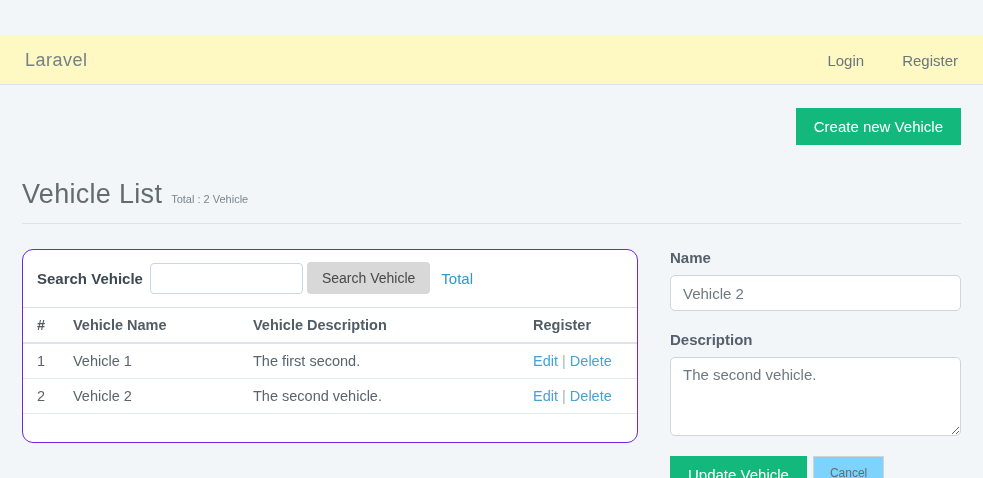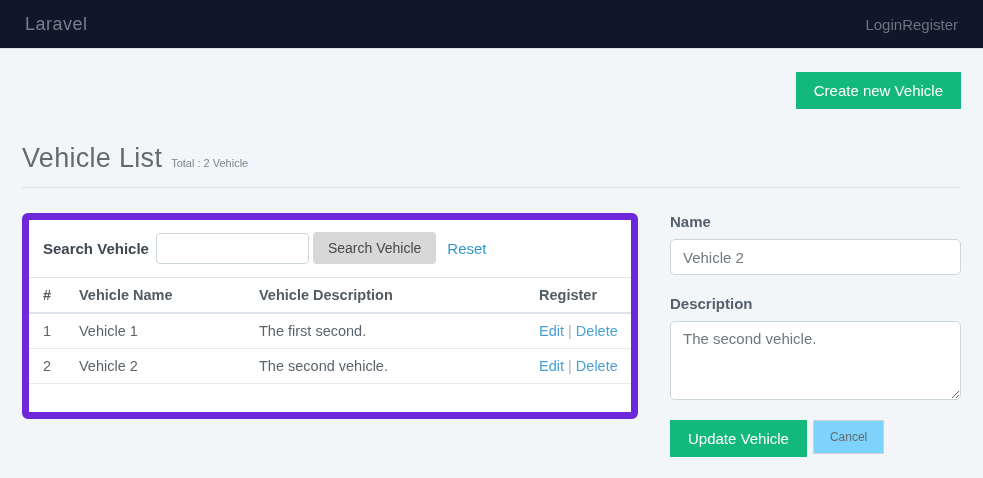--- a/index.html
+++ b/index.html
@@ -6,28 +6,29 @@
   html, body { width: 983px; height: 478px; }
   body {
     font-family: "Liberation Sans", sans-serif;
     background: #f2f6f9;
     color: #636b6f;
     overflow: hidden;
   }
   
   .navbar {
     height: 49px;
-    background: #0f172a;
+    background: #fef9c3;
     border-bottom: 1px solid #d9e3ec;
     display: flex;
     align-items: center;
     padding: 0 25px;
+    margin-top: 36px;
   }
   .brand { font-size: 18px; color: #75808a; letter-spacing: 0.5px; cursor: pointer; }
-  .nav-links { margin-left: auto; display: flex; }
+  .nav-links { margin-left: auto; display: flex; gap: 38px; }
   .nav-link { font-size: 15px; color: #6b757d; text-decoration: none; cursor: pointer; }
 
   
   .container { padding: 0 22px; }
 
   .create-row { display: flex; justify-content: flex-end; margin-top: 23px; }
   .btn {
     display: inline-block;
     border: 1px solid transparent;
     border-radius: 0;
@@ -54,22 +55,22 @@
   .page-title { font-size: 27px; font-weight: 400; color: #636b6f; letter-spacing: 0.3px; }
   .page-subtitle { font-size: 11px; color: #7c868e; margin-left: 9px; margin-top: 39px; }
   .divider { border: none; border-top: 1px solid #dbe2e9; margin-top: 13px; }
 
   
   .main { display: flex; align-items: flex-start; margin-top: 25px; }
 
   .card {
     width: 616px;
     background: #ffffff;
-    border: 7px solid #6d28d9;
-    border-radius: 6px;
+    border: 1px solid #6d28d9;
+    border-radius: 11px;
     padding-bottom: 28px;
   }
   .search-form {
     display: flex;
     align-items: center;
     padding: 12px 14px 13px 14px;
   }
   .search-label { font-weight: bold; font-size: 15px; color: #3d4852; margin-right: 7px; white-space: nowrap; }
   .search-input {
     width: 153px; height: 31px;
@@ -144,21 +145,21 @@
   </div>
   <hr class="divider">
 
   <div class="main">
 
     <div class="card">
       <div class="search-form">
         <span class="search-label">Search Vehicle</span>
         <input class="search-input" type="text" value="" style="">
         <button class="btn btn-gray">Search Vehicle</button>
-        <a class="reset-link">Reset</a>
+        <a class="reset-link">Total</a>
       </div>
 
       <table>
         <thead>
           <tr>
             <th>#</th>
             <th class="col-name">Vehicle Name</th>
             <th class="col-desc">Vehicle Description</th>
             <th>Register</th>
           </tr>

